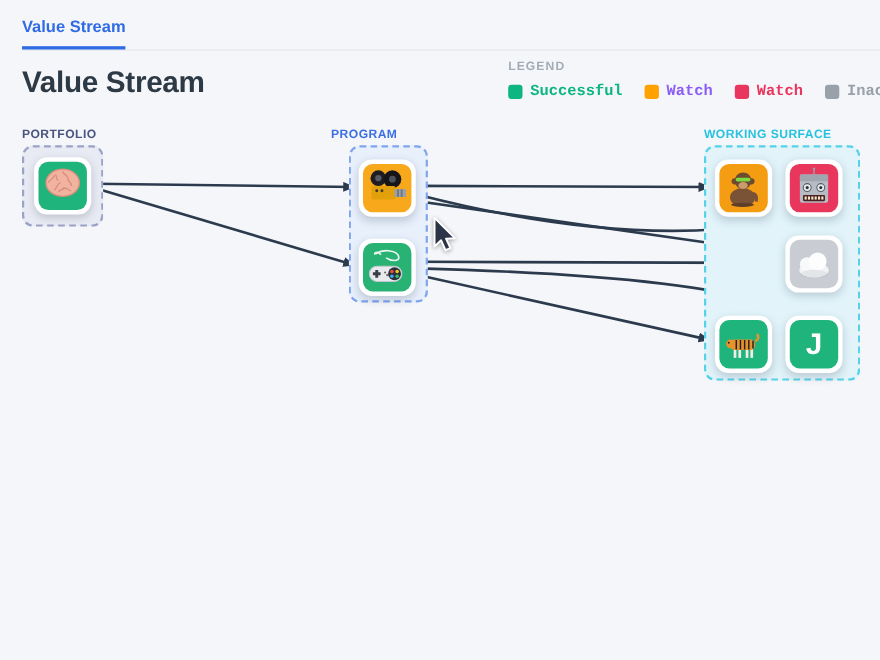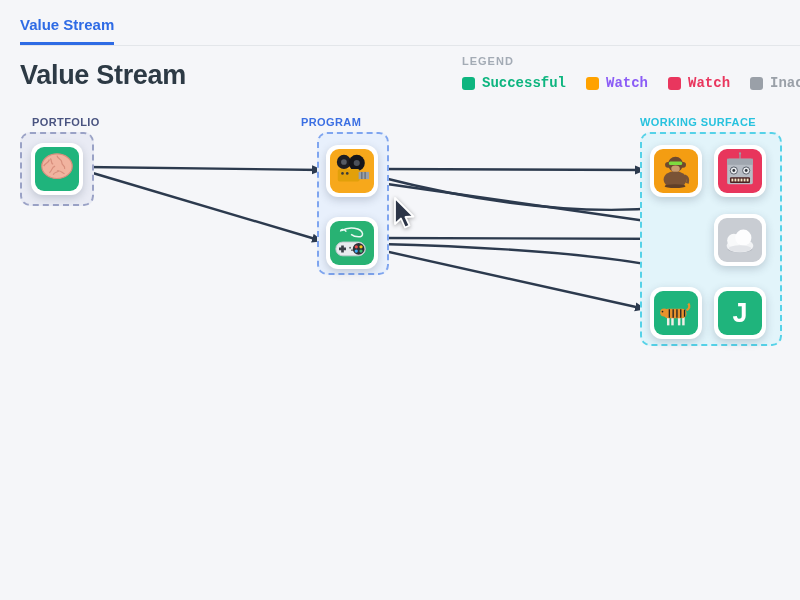--- a/index.html
+++ b/index.html
@@ -75,21 +75,21 @@
       <path d="M86,171 L322,241" fill="none" stroke="#2c3a4e" stroke-width="2.4" marker-end="url(#arrow)"></path>
       <path d="M380,169 L645,170" fill="none" stroke="#2c3a4e" stroke-width="2.4" marker-end="url(#arrow)"></path>
       <path d="M380,177 Q575,227 711,201" fill="none" stroke="#2c3a4e" stroke-width="2.4" marker-end="url(#arrow)"></path>
       <path d="M380,183 L709,230" fill="none" stroke="#2c3a4e" stroke-width="2.4" marker-end="url(#arrow)"></path>
       <path d="M380,238 L709,239" fill="none" stroke="#2c3a4e" stroke-width="2.4" marker-end="url(#arrow)"></path>
       <path d="M380,244 Q645,251 717,283" fill="none" stroke="#2c3a4e" stroke-width="2.4" marker-end="url(#arrow)"></path>
       <path d="M380,250 L645,309" fill="none" stroke="#2c3a4e" stroke-width="2.4" marker-end="url(#arrow)"></path>
     </svg>
 
   <div id="diagram">
-      <div class="group-label" style="left: 32px; top: 116px; color: rgb(74, 84, 128);">PORTFOLIO</div>
+      <div class="group-label" style="left: 20px; top: 116px; color: rgb(74, 84, 128);">PORTFOLIO</div>
       <div class="group-box" style="left: 20px; top: 132px; width: 74px; height: 74px; border-color: rgb(154, 162, 198); background: rgb(233, 235, 244);"></div>
       <div class="group-label" style="left: 301px; top: 116px; color: rgb(59, 111, 227);">PROGRAM</div>
       <div class="group-box" style="left: 317px; top: 132px; width: 72px; height: 143px; border-color: rgb(127, 165, 239); background: rgb(232, 240, 252);"></div>
       <div class="group-label" style="left: 640px; top: 116px; color: rgb(39, 194, 222); text-align: center;">WORKING SURFACE</div>
       <div class="group-box" style="left: 640px; top: 132px; width: 142px; height: 214px; border-color: rgb(85, 210, 232); background: rgb(226, 244, 250);"></div>
       <div class="node" style="left: 31px; top: 143px;">
         <div class="tile" style="background: rgb(31, 180, 124);">
           <svg viewBox="0 0 40 40">
             <g fill="#f1b39f" stroke="#d88f7d" stroke-width="1.3">
       <ellipse cx="20" cy="17" rx="16" ry="13"></ellipse>

